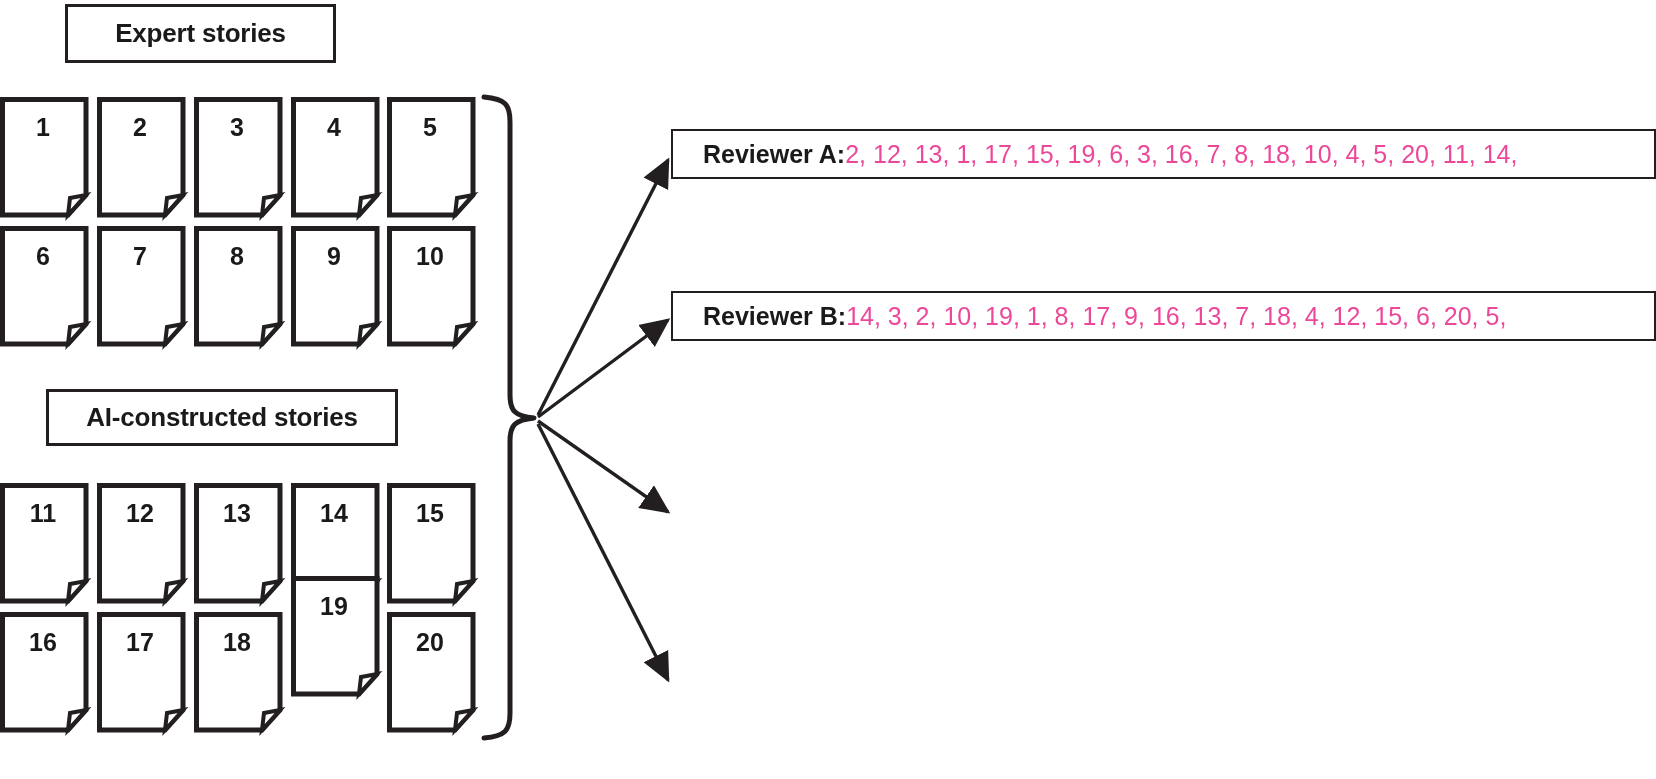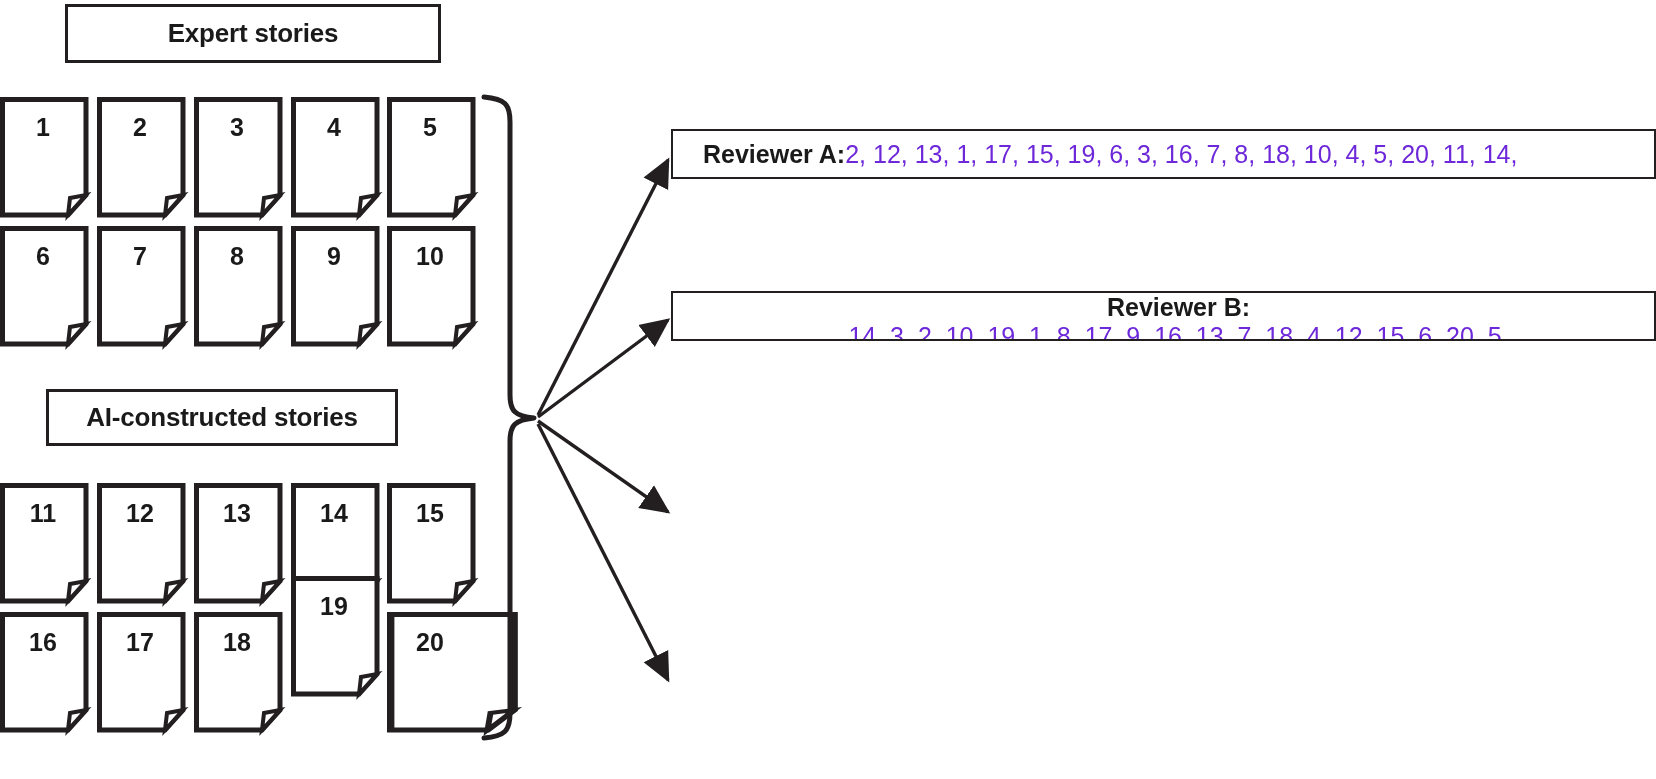--- a/index.html
+++ b/index.html
@@ -26,21 +26,21 @@
     border: 3px solid #231f20;
     background: #ffffff;
     display: flex;
     align-items: center;
     justify-content: center;
     font-weight: bold;
     color: #1a1a1a;
     letter-spacing: -0.2px;
   }
   #label-expert {
-    left: 65px; top: 4px; width: 376px; height: 59px;
+    left: 65px; top: 4px; width: 271px; height: 59px;
     font-size: 26px;
   }
   #label-ai {
     left: 46px; top: 389px; width: 352px; height: 57px;
     font-size: 26px;
   }
 
   
   .story-card {
     position: absolute;
@@ -81,24 +81,24 @@
     overflow: hidden;
   }
   .reviewer-name {
     font-size: 25px;
     font-weight: bold;
     color: #1a1a1a;
   }
   .reviewer-list {
     font-size: 25px;
     font-weight: normal;
-    color: #6d28d9;
+    color: #ec4899;
   }
   #rev-a { left: 671px; top: 129px;  width: 985px; }
-  #rev-b { left: 671px; top: 291px;  width: 985px; flex-direction: column; }
+  #rev-b { left: 671px; top: 291px;  width: 985px; }
   #rev-c { left: 671px; top: 486px;  width: 985px; }
   #rev-d { left: 671px; top: 654px;  width: 985px; }
 
   
   #connectors {
     position: absolute;
     left: 0; top: 0;
     width: 1656px;
     height: 779px;
     pointer-events: none;
@@ -240,21 +240,21 @@
         </svg>
         <div class="card-num">18</div>
       </div>
       <div class="story-card" style="left: 291px; top: 576px;">
         <svg viewBox="0 0 92 125" preserveAspectRatio="none">
           <path d="M 2.5 2.5 L 86 2.5 L 86 98 L 68 118 L 2.5 118 Z" fill="#ffffff" stroke="#231f20" stroke-width="5" stroke-linejoin="miter"></path>
           <path d="M 86 98 L 68 118 L 70 101 Z" fill="#ffffff" stroke="#231f20" stroke-width="4" stroke-linejoin="miter"></path>
         </svg>
         <div class="card-num">19</div>
       </div>
-      <div class="story-card" style="left: 387px; top: 612px; padding-left: 44px;">
+      <div class="story-card" style="left: 387px; top: 612px;">
         <svg viewBox="0 0 92 125" preserveAspectRatio="none">
           <path d="M 2.5 2.5 L 86 2.5 L 86 98 L 68 118 L 2.5 118 Z" fill="#ffffff" stroke="#231f20" stroke-width="5" stroke-linejoin="miter"></path>
           <path d="M 86 98 L 68 118 L 70 101 Z" fill="#ffffff" stroke="#231f20" stroke-width="4" stroke-linejoin="miter"></path>
         </svg>
         <div class="card-num">20</div>
       </div>
     </div>
 
   <div class="reviewer-box" id="rev-a">
     <span class="reviewer-name">Reviewer A:</span>

